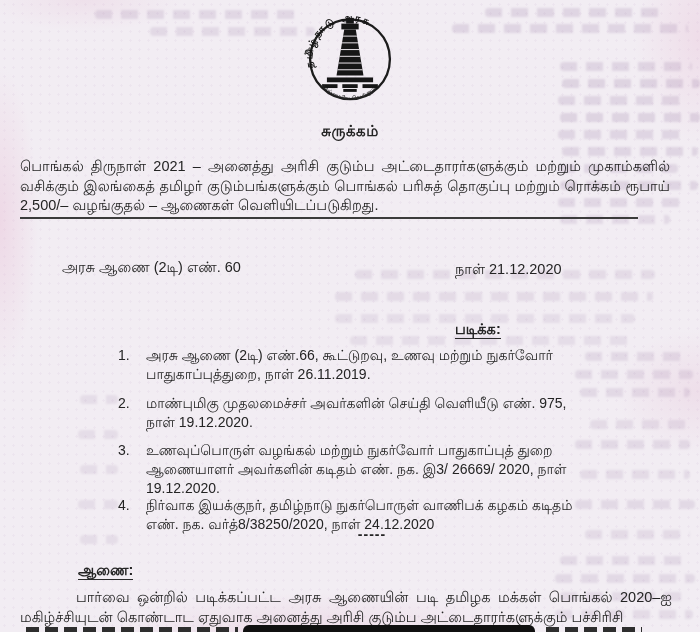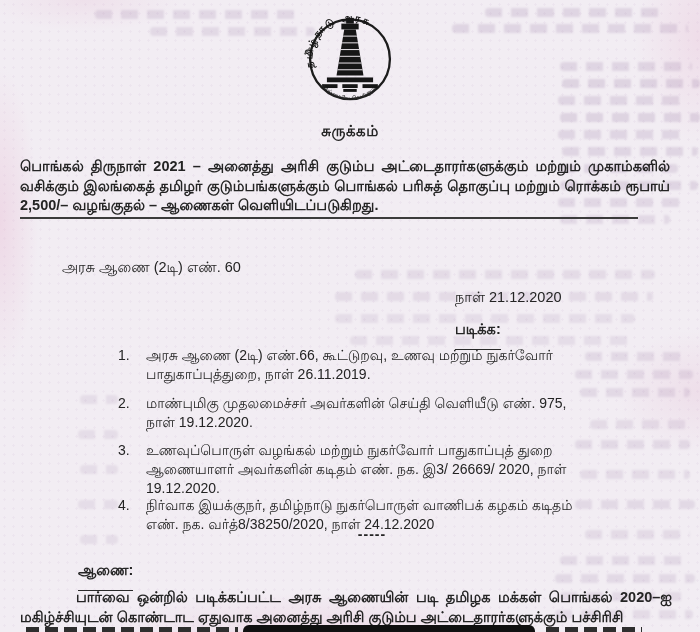--- a/index.html
+++ b/index.html
@@ -29,41 +29,41 @@
     filter:blur(1.3px);
     background:repeating-linear-gradient(90deg,
       rgba(146,116,158,.32) 0px, rgba(146,116,158,.32) 17px,
       rgba(0,0,0,0) 17px, rgba(0,0,0,0) 26px);
   }
   .content{position:absolute;z-index:2;}
   .emblem-wrap{left:292px;top:14px;width:116px;height:100px;}
   .abstract-heading{left:0;top:122px;width:700px;text-align:center;
     font-size:15px;font-weight:700;letter-spacing:.5px;}
   .abstract-para{left:20px;top:157px;width:650px;font-size:14.5px;line-height:19.5px;
-    font-weight:700;text-align:justify;}
+    font-weight:400;text-align:justify;}
   .abstract-rule{left:20px;top:217px;width:618px;height:0;
     border-top:2px solid #3b3b3b;}
   .dept-line{left:0;top:229px;width:700px;text-align:center;
     font-size:14.5px;font-weight:700;}
   .go-number{left:62px;top:259px;font-size:14.5px;}
-  .order-meta{left:455px;top:259px;width:235px;font-size:14.5px;line-height:20.5px;margin-top:28px;}
+  .order-meta{left:455px;top:259px;width:235px;font-size:14.5px;line-height:20.5px;}
   .read-label{left:455px;top:321px;font-size:14.5px;font-weight:700;}
-  .underlined{border-bottom:1.5px solid #2a2a2a;padding-bottom:12px;}
+  .underlined{border-bottom:1.5px solid #2a2a2a;padding-bottom:1px;}
   .ref-item{left:118px;width:472px;display:flex;font-size:14px;line-height:19px;}
   .ref-item .num{width:28px;flex:0 0 28px;}
   .ref-item .txt{flex:1;}
   .ref-1{top:346px;}
   .ref-2{top:394px;}
   .ref-3{top:441px;}
   .ref-4{top:496px;}
   .dash-sep{left:0;top:526px;width:744px;text-align:center;font-size:14px;
     font-weight:700;letter-spacing:1px;}
   .order-heading{left:78px;top:562px;font-size:14.5px;font-weight:700;}
   .order-para{left:20px;top:588px;width:652px;font-size:14.5px;line-height:19.5px;
-    text-align:justify;text-indent:56px;font-weight:bold;}
+    text-align:justify;text-indent:56px;}
   .clipped-row{left:0;top:624px;width:700px;height:14px;}
   .text-stub{
     position:absolute;top:3px;height:5px;
     background:repeating-linear-gradient(90deg,#2e2e2e 0 13px, transparent 13px 19px);
   }
   .stub-left{left:26px;width:212px;}
   .stub-right{left:546px;width:96px;}
   .redaction-bar{position:absolute;left:243px;top:1px;width:292px;height:12px;
     border-radius:6px;background:#101010;}
   .scan-speck{left:303px;top:50px;width:9px;height:2px;background:#4a4a4a;

